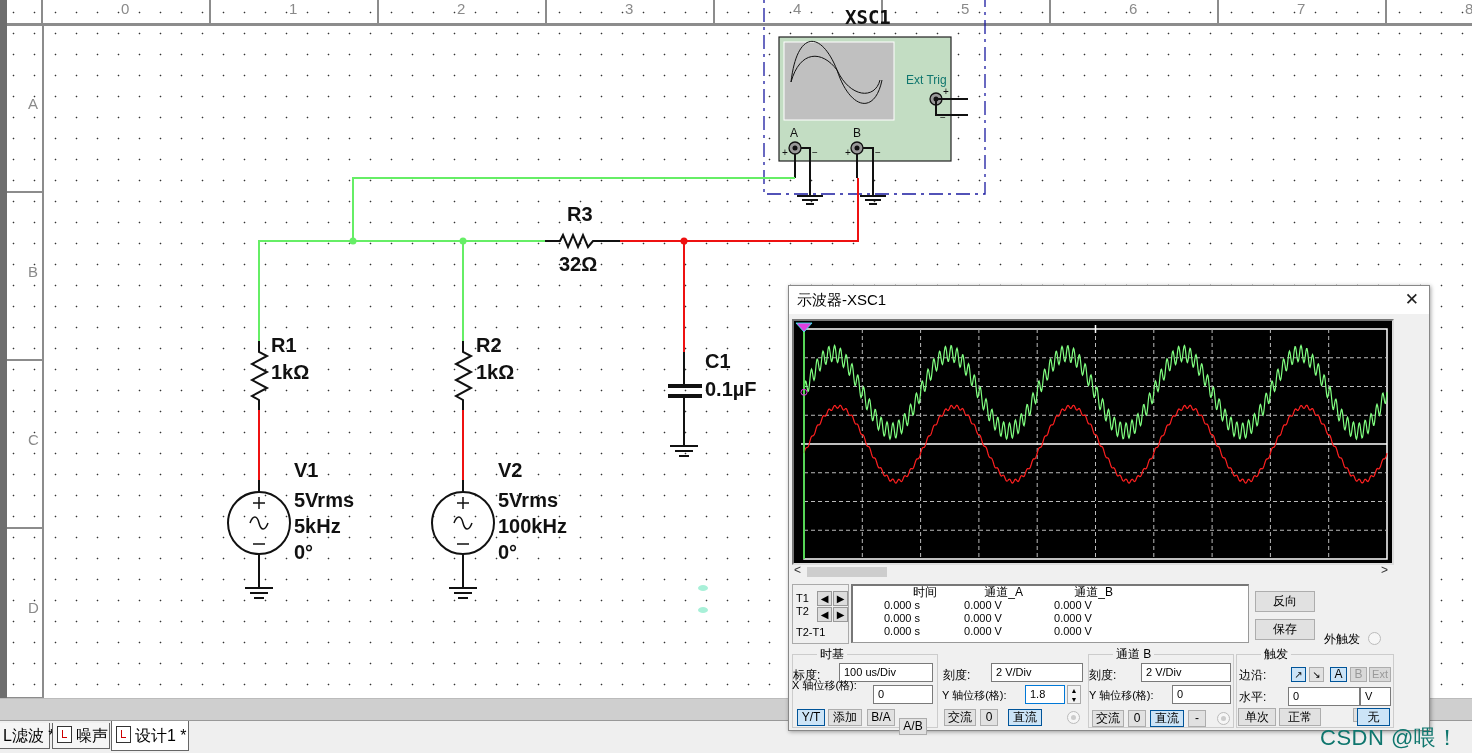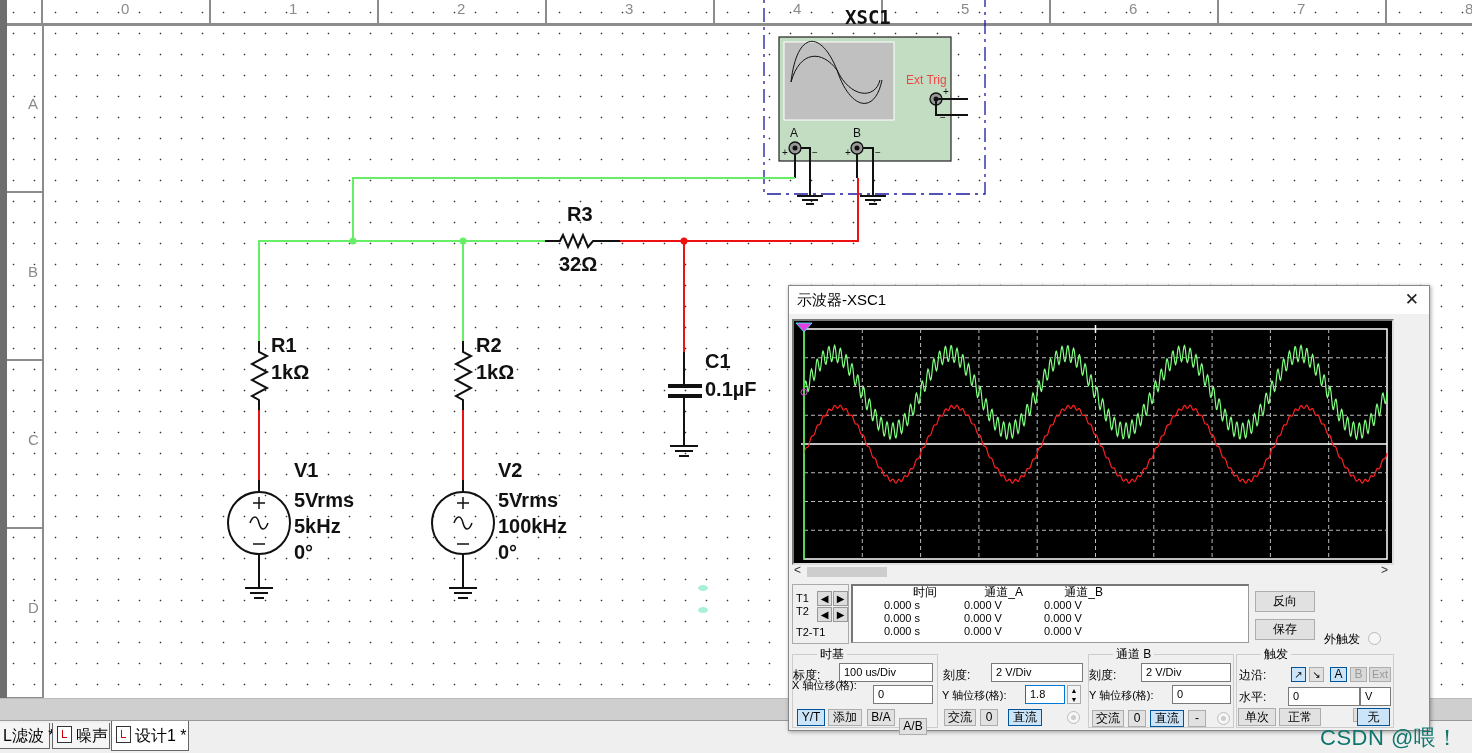--- a/index.html
+++ b/index.html
@@ -11,21 +11,21 @@
   .ruler-top{position:absolute;left:0;top:0;width:1472px;height:23px;border-bottom:3px solid #8c8c8c;}
   .ruler-top .cell{position:absolute;top:0;height:23px;border-left:2px solid #8c8c8c;}
   .ruler-top .lbl{position:absolute;top:0;font-size:15px;color:#8a8a8a;}
   .ruler-left{position:absolute;left:0;top:23px;width:42px;height:675px;border-right:2px solid #8c8c8c;}
   .ruler-left .edge{position:absolute;left:0;top:-23px;width:7px;height:720px;background:#6e6e6e;}
   .ruler-left .row{position:absolute;left:7px;width:35px;border-top:2px solid #8c8c8c;}
   .ruler-left .lbl{position:absolute;left:21px;font-size:15px;color:#8a8a8a;}
   svg.schem{position:absolute;left:0;top:0;}
   .lbl-comp{position:absolute;font-weight:bold;font-size:20px;color:#111;line-height:26px;white-space:nowrap;}
   .xsc-title{position:absolute;left:845px;top:6px;font-family:"DejaVu Sans Mono",monospace;font-weight:bold;font-size:19px;color:#111;}
-  .ext-trig{position:absolute;left:906px;top:73px;font-size:12px;color:#ef4444;}
+  .ext-trig{position:absolute;left:906px;top:73px;font-size:12px;color:#0f766e;}
   .pin-lbl{position:absolute;font-size:12px;color:#111;}
   .hscroll{position:absolute;left:0;top:698px;width:1472px;height:22px;background:#cfcfcf;border-top:1px solid #bbb;}
   .tabbar{position:absolute;left:0;top:720px;width:1472px;height:33px;background:#efefef;border-top:1px solid #999;}
   .tab{position:absolute;top:2px;height:26px;background:#f5f5f5;border:1px solid #666;border-top:none;font-size:16px;line-height:26px;padding:0 6px 0 4px;box-sizing:border-box;white-space:nowrap;}
   .tab .doc{display:inline-block;width:13px;height:15px;border:1px solid #333;margin-right:4px;vertical-align:-2px;position:relative;background:#fff;}
   .tab .doc::after{content:"";position:absolute;left:4px;top:3px;width:4px;height:7px;border-left:1.5px solid #c00;border-bottom:1.5px solid #c00;}
   .watermark{position:absolute;left:1320px;top:723px;font-size:22px;color:#0f766e;letter-spacing:0.5px;}
   
   .scope{position:absolute;left:788px;top:285px;width:608px;height:444px;background:#f0f0f0;border:1px solid #888;box-shadow:1px 1px 4px rgba(0,0,0,.35);font-size:12px;color:#000;padding-left:32px;}
   .scope .titlebar{position:absolute;left:0;top:0;width:100%;height:28px;background:#fff;}
@@ -297,21 +297,21 @@
       <div>0.000 s</div>
       <div>0.000 s</div>
       <div>0.000 s</div>
     </div>
     <div class="col" style="left:90px;width:80px">
       <div class="hd">通道_A</div>
       <div>0.000 V</div>
       <div>0.000 V</div>
       <div>0.000 V</div>
     </div>
-    <div class="col" style="left:170px;width:80px">
+    <div class="col" style="left:180px;width:80px">
       <div class="hd">通道_B</div>
       <div>0.000 V</div>
       <div>0.000 V</div>
       <div>0.000 V</div>
     </div>
   </div>
 
   <div class="btn" style="left:466px;top:305px;width:60px;height:21px;line-height:19px">反向</div>
   <div class="btn" style="left:466px;top:333px;width:60px;height:21px;line-height:19px">保存</div>
   <span class="fl" style="left:535px;top:345px">外触发</span>

